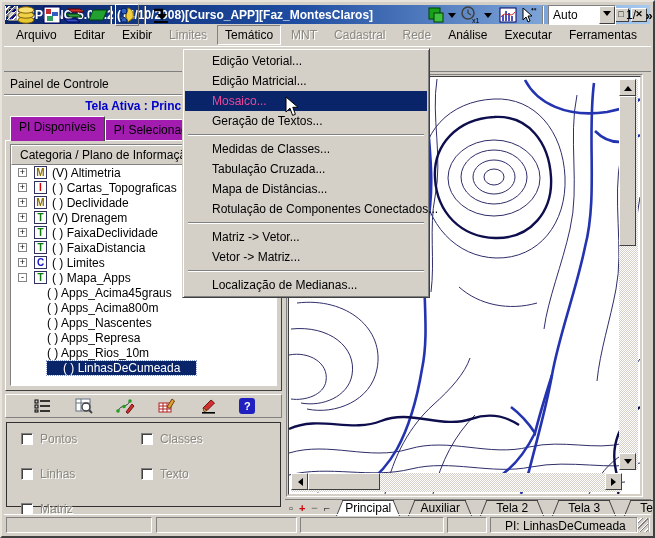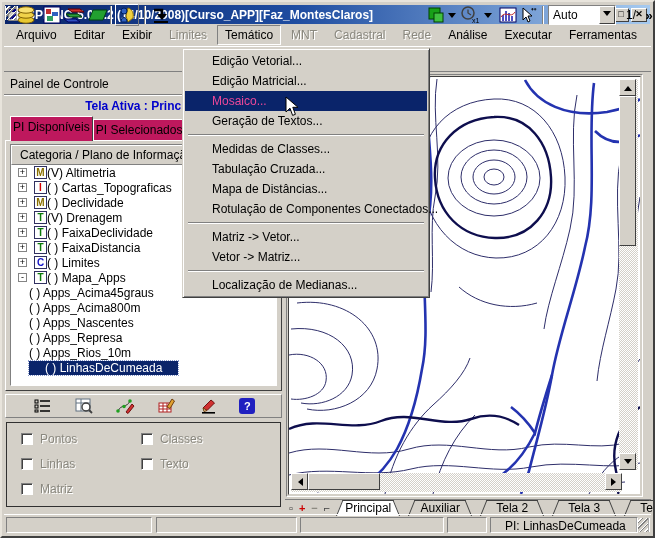--- a/index.html
+++ b/index.html
@@ -41,45 +41,45 @@
   .combo .dbtn{width:16px;background:#d4d0c8;border:1px solid;border-color:#fff #404040 #404040 #fff;
     display:flex;align-items:center;justify-content:center}
   .pg{font-size:12px}
   .ovf{font-weight:bold;font-size:13px}
 
   
   .panel{position:absolute;left:2px;top:71px;width:279px;height:443px}
   .panel-title{height:22px;padding:4px 6px;border-bottom:1px solid #808080;box-shadow:0 1px 0 #fff}
   .tela{position:absolute;left:0;top:26px;width:100%;text-align:center;color:#0000cc;font-weight:bold}
   .ptabs{position:absolute;left:6px;top:42px;height:26px;display:flex;align-items:flex-end}
-  .ptab{height:22px;padding:3px 2px;background:#be185d;border:1px solid;
+  .ptab{height:22px;padding:3px 8px;background:#a21caf;border:1px solid;
     border-color:#fff #404040 #d4d0c8 #fff;white-space:nowrap}
   .ptab.active{height:25px;border-bottom:none;z-index:2}
   .tabpage{position:absolute;left:1px;top:67px;width:277px;height:251px;
     border:1px solid;border-color:#fff #404040 #404040 #fff;background:#d4d0c8}
   .tree{position:absolute;left:4px;top:3px;right:4px;bottom:4px;background:#fff;
     border:1px solid;border-color:#808080 #fff #fff #808080;overflow:hidden}
   .thead{height:20px;background:#d4d0c8;border:1px solid;border-color:#fff #808080 #808080 #fff;
     padding:2px 8px;white-space:nowrap}
   .trow{height:15px;display:flex;align-items:center;white-space:nowrap;font-size:12px}
   .expander{flex:0 0 auto;width:9px;height:9px;margin-left:7px;background:#fff;border:1px solid #848484;
     font-size:9px;line-height:7px;text-align:center}
   .licon{flex:0 0 auto;width:13px;height:13px;margin-left:7px;background:#fff;border:1px solid #303060;
     font-weight:bold;font-size:10px;line-height:12px;text-align:center}
-  .tlabel{}
-  .trow.child .tlabel{margin-left:18px}
+  .tlabel{margin-left:5px}
+  .trow.child .tlabel{margin-left:36px}
   .tlabel.sel{background:#0a246a;color:#fff;outline:1px dotted #8899cc;padding:0 16px}
 
   .iconrow{position:absolute;left:1px;top:321px;width:277px;height:24px;
     border:1px solid;border-color:#fff #808080 #808080 #fff;
     display:flex;align-items:center;justify-content:space-around;padding:0 16px}
   .iconrow .ico{width:22px;height:18px;display:flex;align-items:center;justify-content:center}
 
   .groupbox{position:absolute;left:2px;top:349px;width:275px;height:85px;border:1px solid #303030}
-  .cbgrid{display:grid;grid-template-columns:120px 1fr;row-gap:11px;padding:9px 0 0 14px}
+  .cbgrid{display:grid;grid-template-columns:120px 1fr;row-gap:21px;padding:9px 0 0 14px}
   .cb{display:flex;align-items:center;gap:7px;color:#8a887f;text-shadow:1px 1px 0 #fff}
   .cbbox{width:12px;height:12px;background:#fff;border:1px solid;border-color:#808080 #fff #fff #808080;
     box-shadow:inset 1px 1px 0 #404040}
 
   
   .map-outer{position:absolute;left:284px;top:72px;width:357px;height:423px;
     border:1px solid;border-color:#808080 #fff #fff #808080;background:#d4d0c8}
   .map-view{position:absolute;left:1px;top:1px;right:1px;bottom:1px;background:#fff;
     border:1px solid;border-color:#404040 #d4d0c8 #d4d0c8 #404040;overflow:hidden}
   .map-view svg{position:absolute;left:0;top:0}

